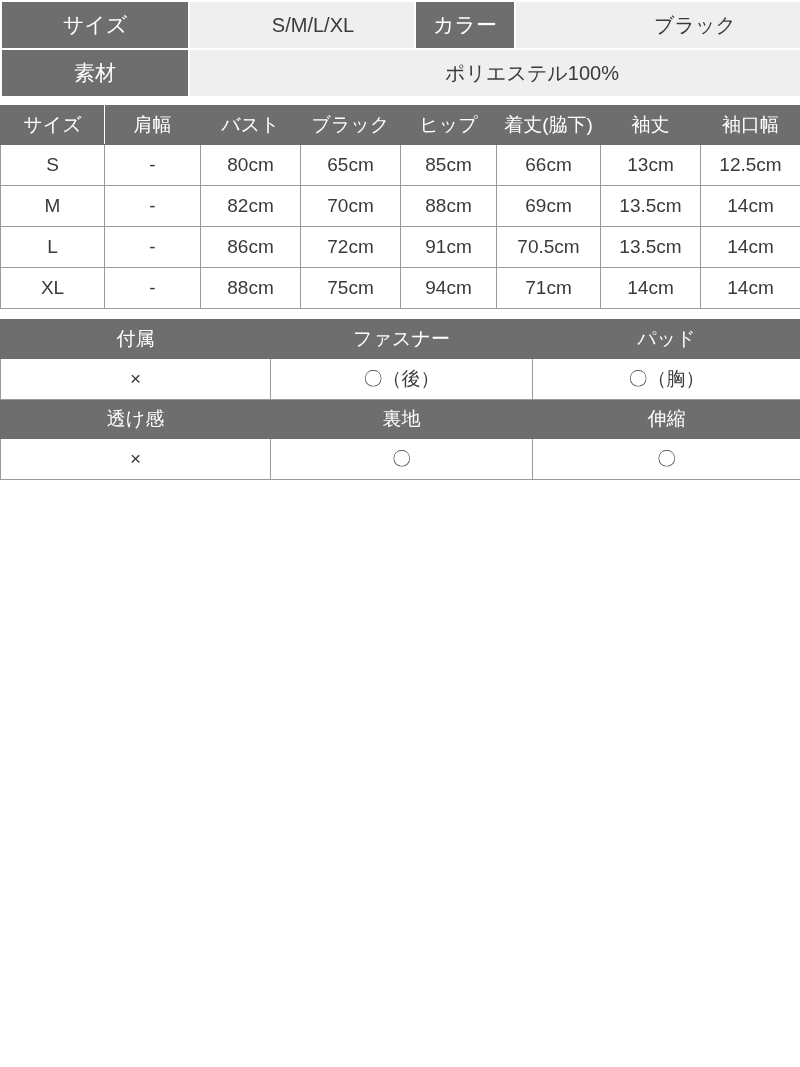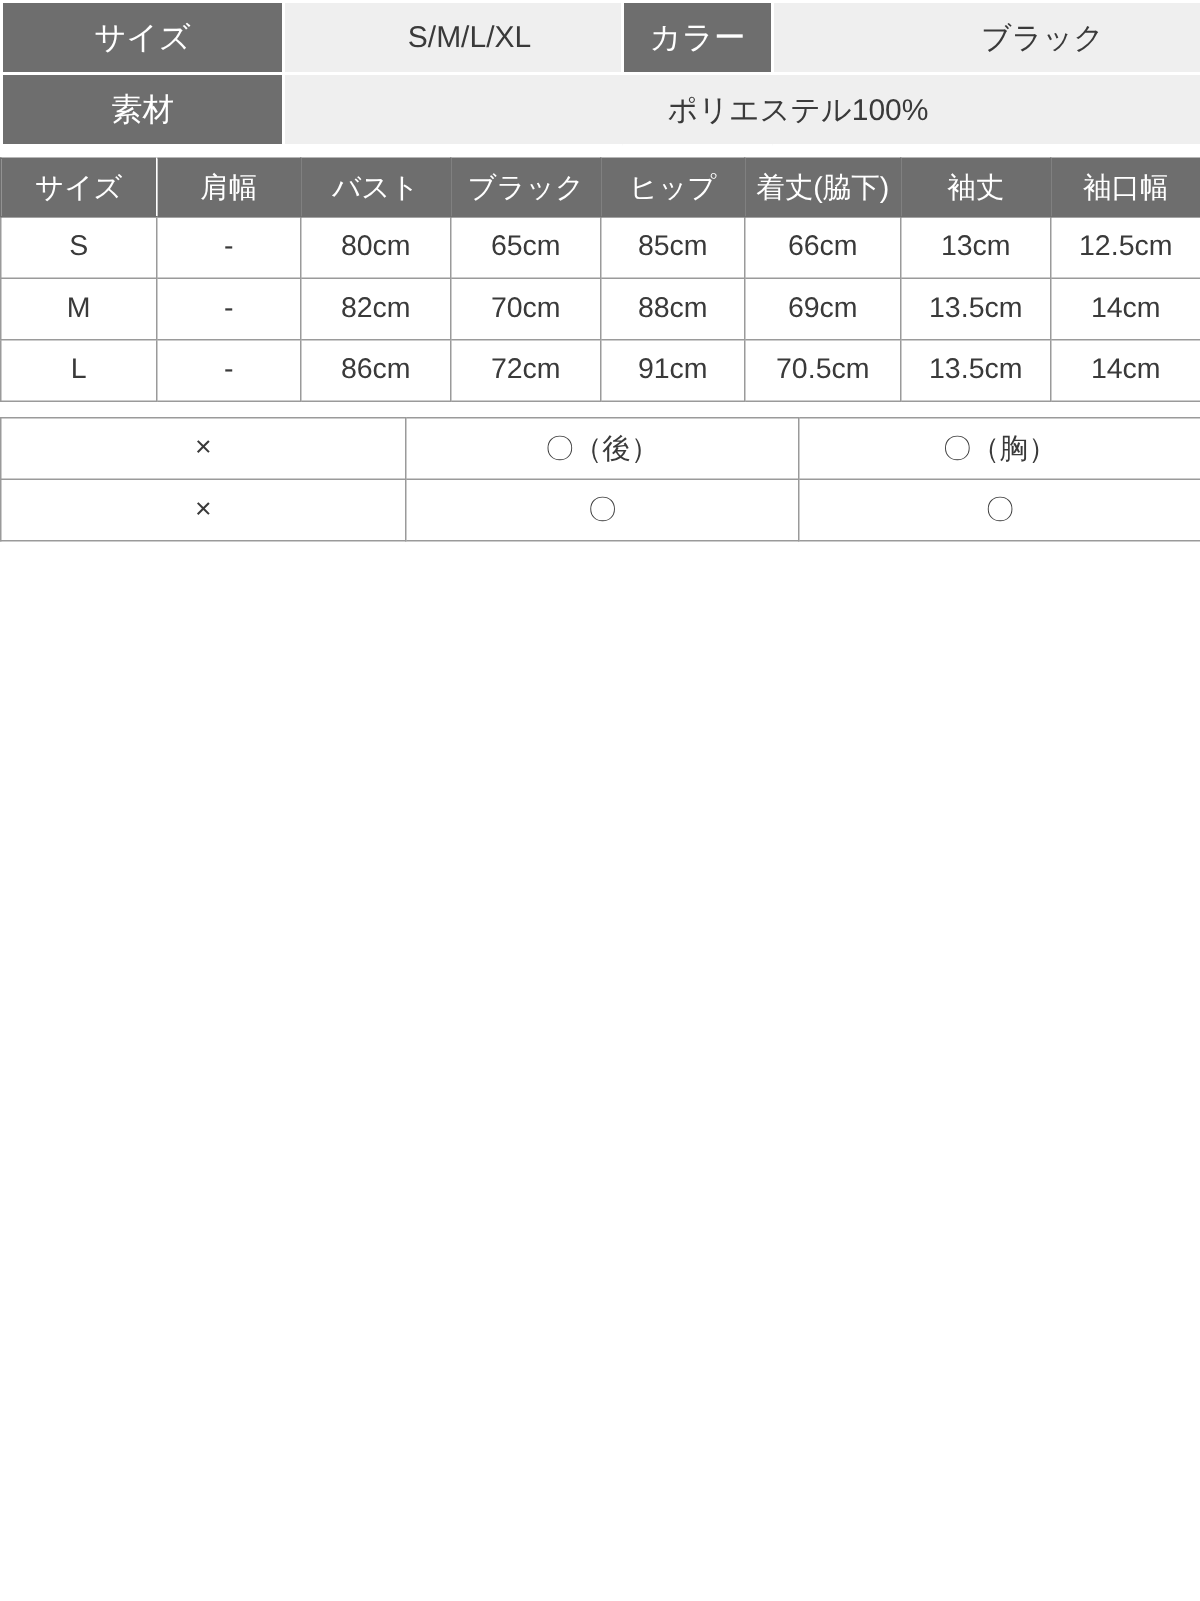--- a/index.html
+++ b/index.html
@@ -162,35 +162,55 @@
       <tr>
         <td class="c0">L</td>
         <td>-</td>
         <td>86cm</td>
         <td>72cm</td>
         <td>91cm</td>
         <td>70.5cm</td>
         <td>13.5cm</td>
         <td>14cm</td>
       </tr>
+      <tr>
+        <td class="c0">XL</td>
+        <td>-</td>
+        <td>88cm</td>
+        <td>75cm</td>
+        <td>94cm</td>
+        <td>71cm</td>
+        <td>14cm</td>
+        <td>14cm</td>
+      </tr>
     </tbody>
   </table>
 
   <table id="detail-table">
     <colgroup>
       <col style="width:270px">
       <col style="width:262px">
       <col style="width:268px">
     </colgroup>
     <tbody>
+      <tr class="head">
+        <td>付属</td>
+        <td>ファスナー</td>
+        <td>パッド</td>
+      </tr>
       <tr>
         <td class="mark">×</td>
         <td class="mark">〇（後）</td>
         <td class="mark">〇（胸）</td>
       </tr>
+      <tr class="head">
+        <td>透け感</td>
+        <td>裏地</td>
+        <td>伸縮</td>
+      </tr>
       <tr>
         <td class="mark">×</td>
         <td class="mark">〇</td>
         <td class="mark">〇</td>
       </tr>
     </tbody>
   </table>
 
 </div>
 

